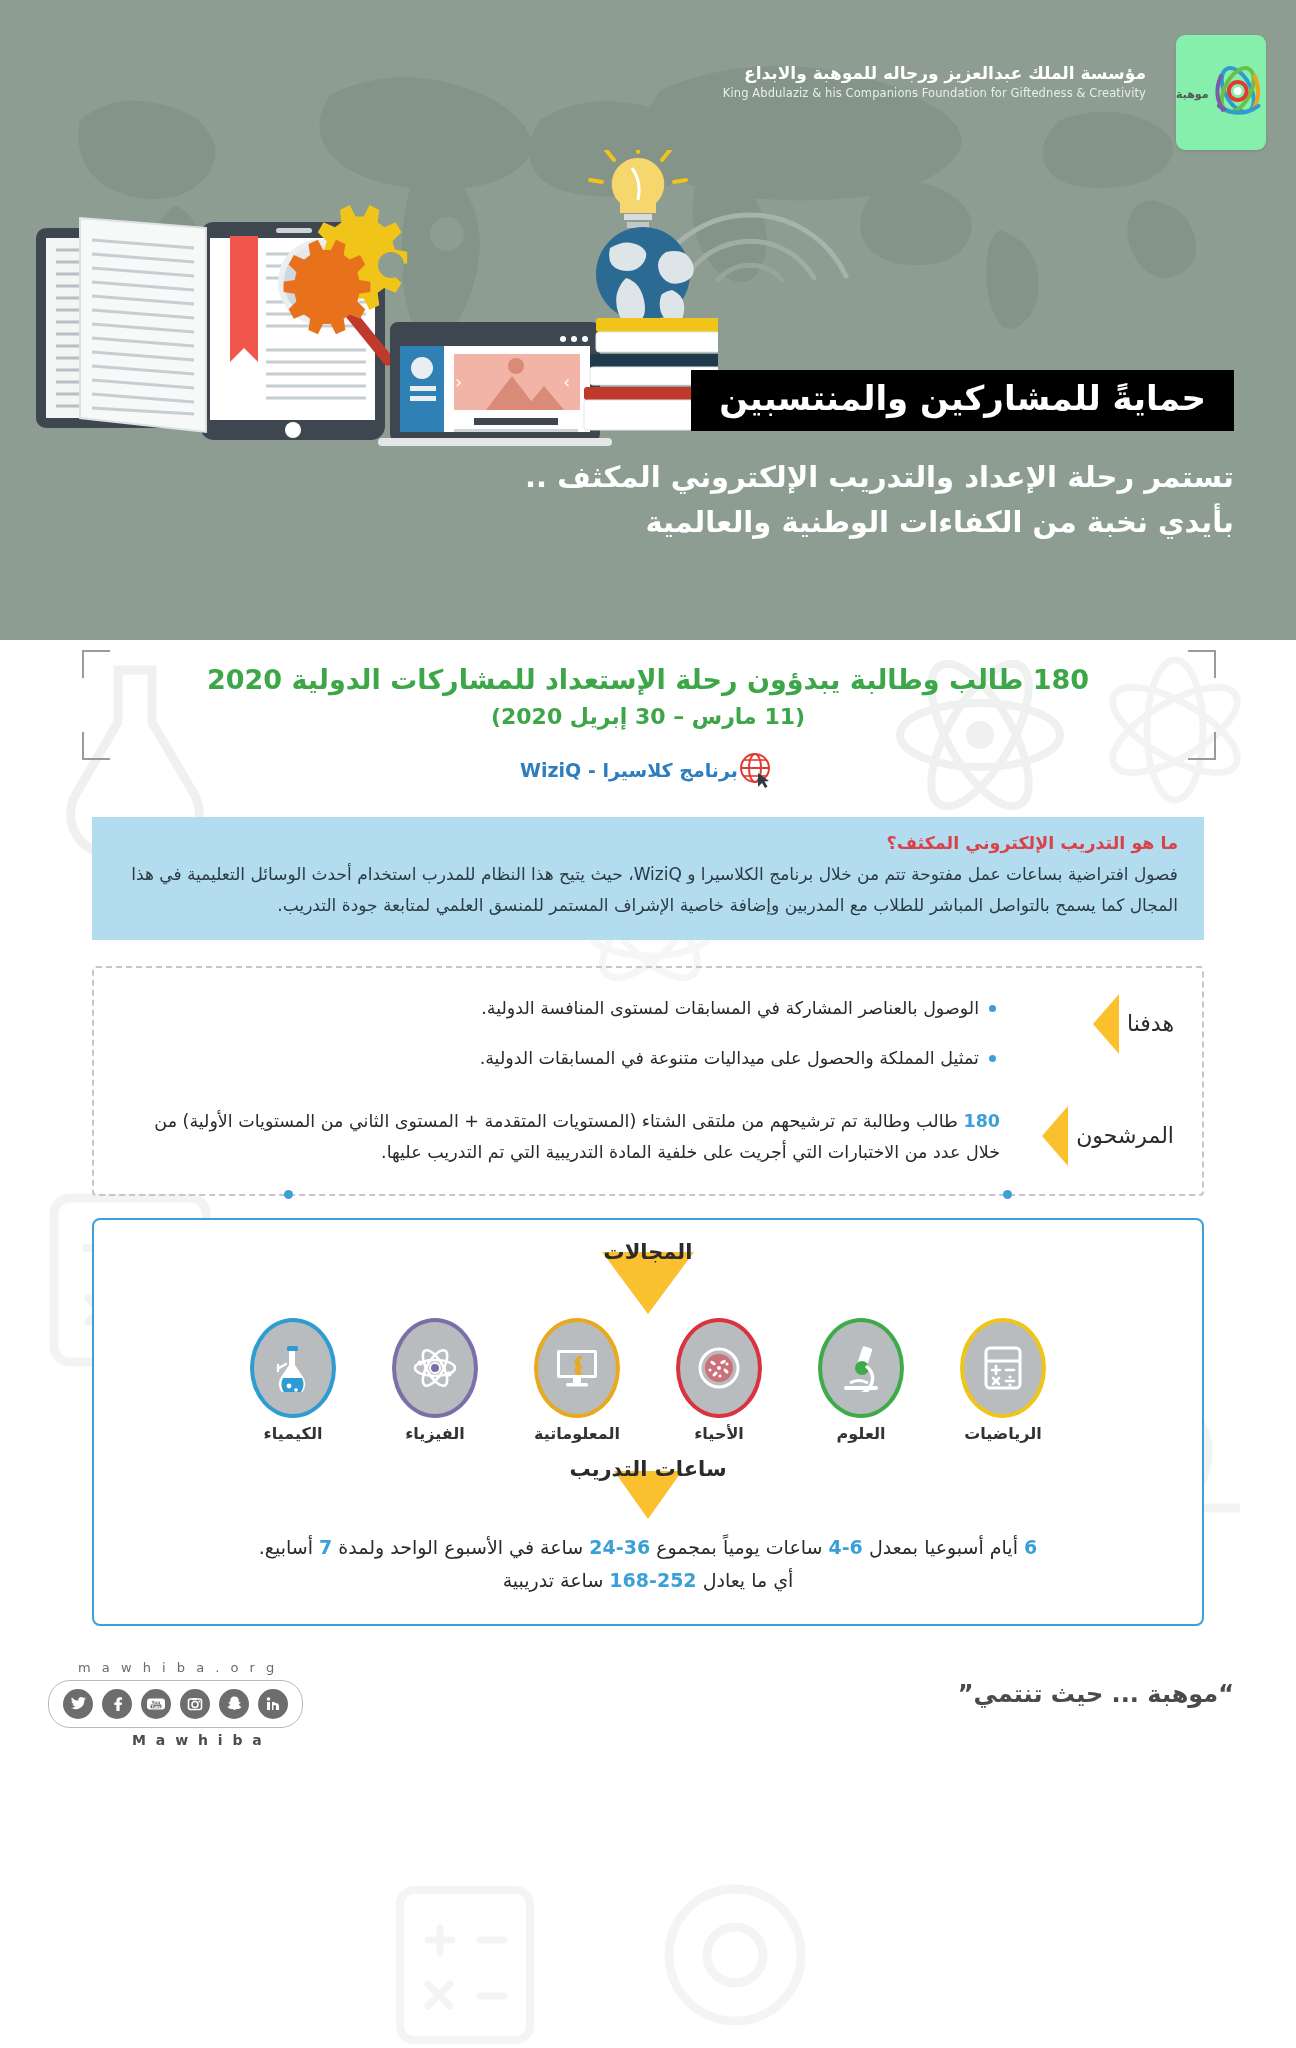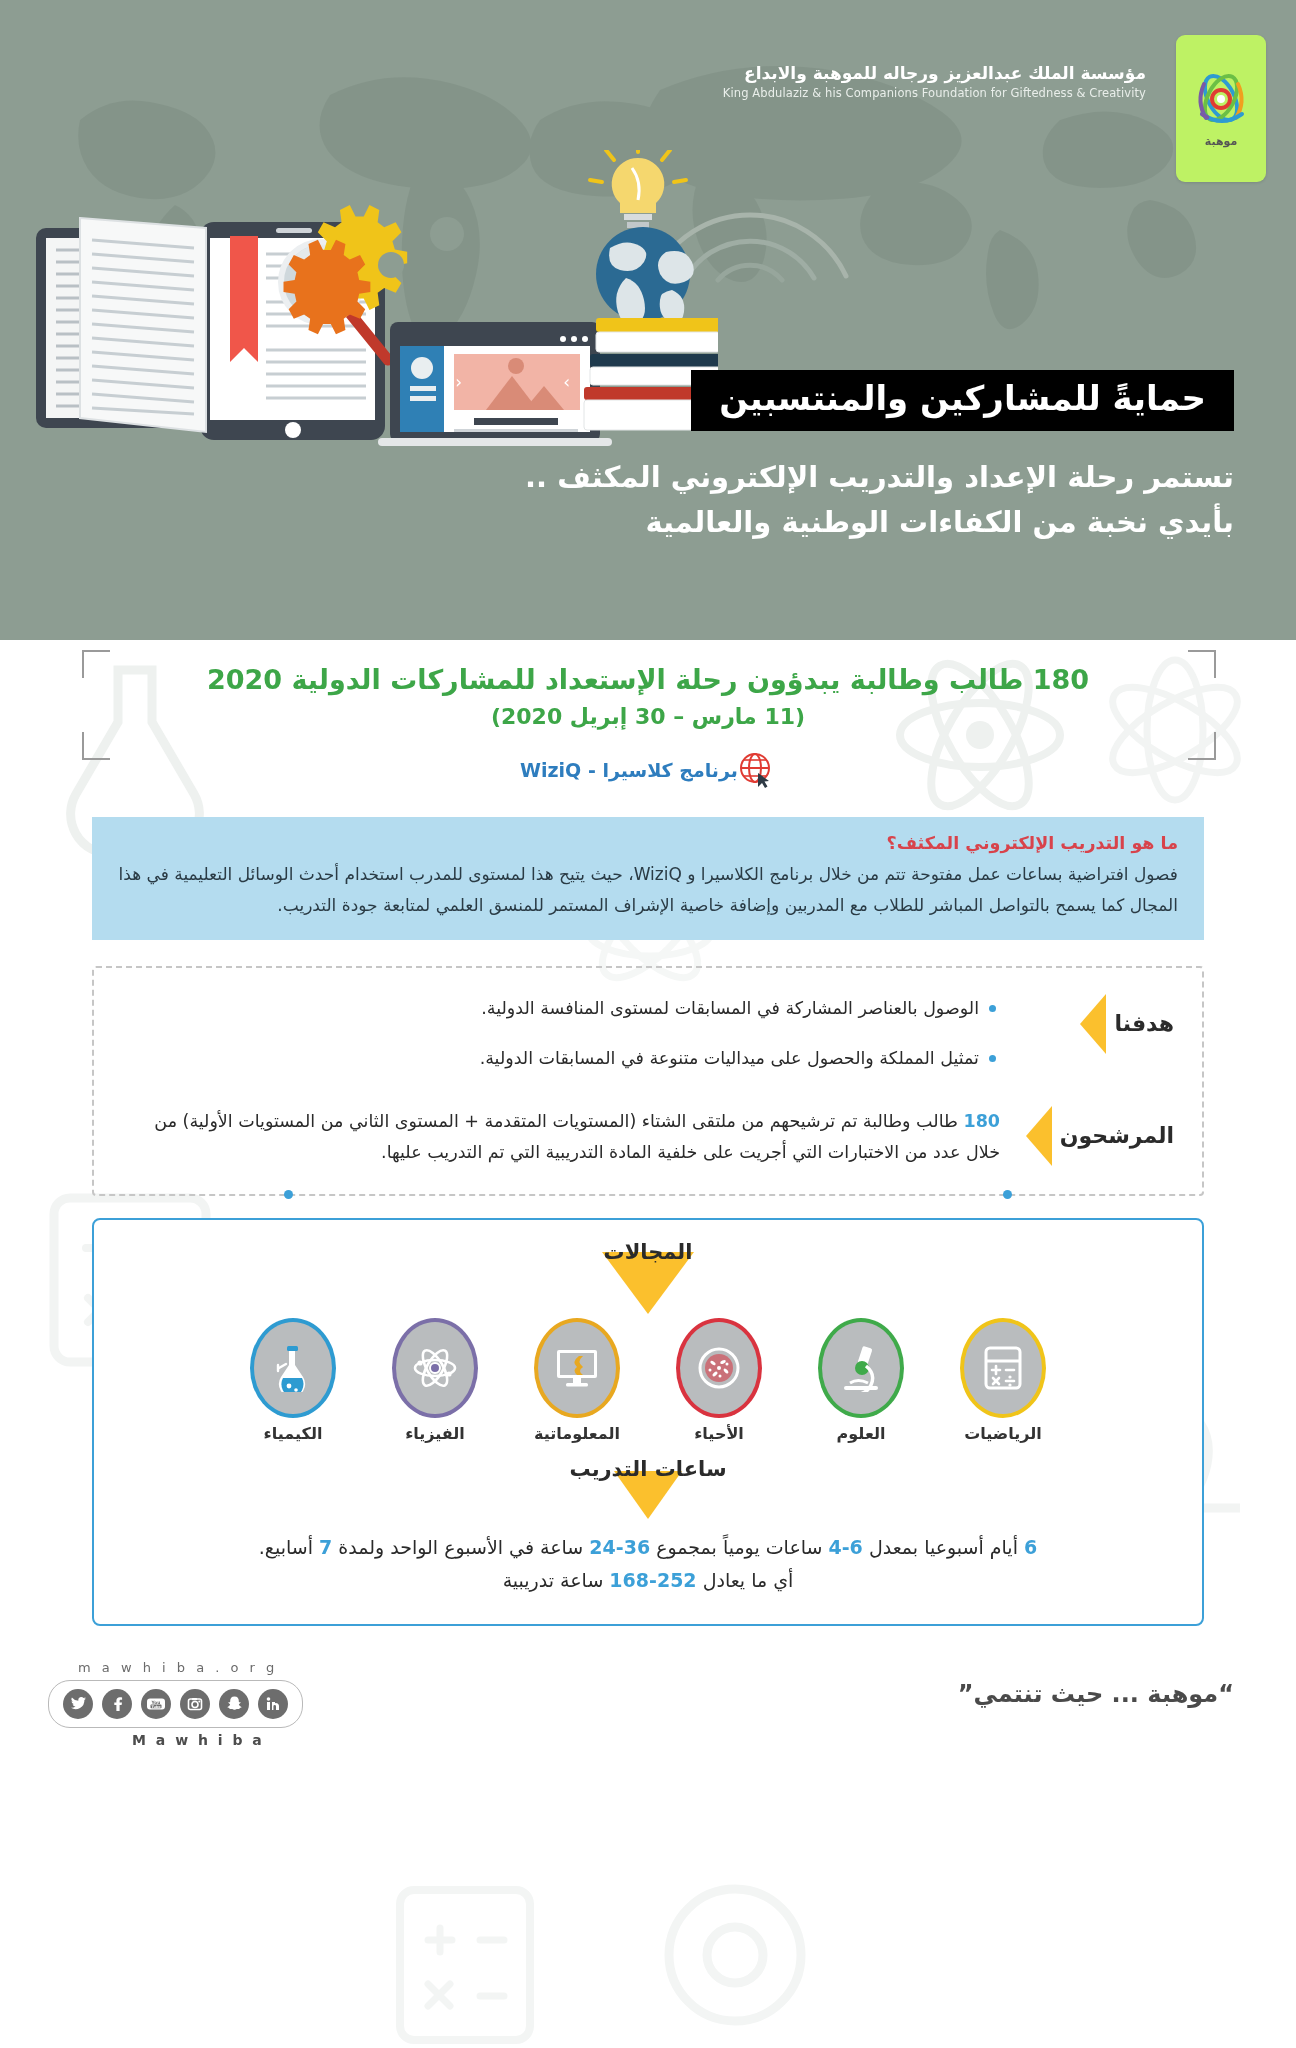--- a/index.html
+++ b/index.html
@@ -31,23 +31,23 @@
   .brand-ar {
     color:#ffffff; font-size:17px; font-weight:bold; letter-spacing:.2px;
     white-space:nowrap; line-height:1.3;
   }
   .brand-en {
     color:#e9eeea; font-size:11.5px; white-space:nowrap; margin-top:2px;
     letter-spacing:.1px; direction:ltr;
   }
   .logo-card {
     position:absolute; right:30px; top:35px;
-    width:90px; height:147px; border-radius:9px;
-    background:#bef264; z-index:7;
-    display:flex; flex-direction:column; align-items:center; justify-content:center;
+    width:90px; height:115px; border-radius:9px;
+    background:#86efac; z-index:7;
+    display:flex; flex-direction:row; align-items:center; justify-content:center;
     box-shadow:0 1px 3px rgba(0,0,0,.12);
   }
   .logo-card .logo-text {
     font-size:11px; color:#555; font-weight:bold; margin-top:3px;
   }
 
   
   .illus { position:absolute; left:18px; top:150px; width:700px; height:300px; z-index:3;}
   .wifi-arcs { position:absolute; left:640px; top:180px; width:220px; height:110px; z-index:2; }
 
@@ -108,21 +108,21 @@
   .dot-l, .dot-r { position:absolute; bottom:-5px; width:9px; height:9px; border-radius:50%; background:#3ca0d8; }
   .dot-l { left:190px; }
   .dot-r { right:190px; }
 
   .arrow-row { display:flex; align-items:flex-start; justify-content:flex-start; }
   .arrow-label {
     display:flex; align-items:center; gap:0;
     flex:0 0 auto; width:180px; justify-content:flex-start;
   }
   .arrow-label .lbl {
-    font-size:22px; font-weight:bold; color:#2b2b2b; white-space:nowrap; padding-right:6px;
+    font-size:22px; font-weight:normal; color:#2b2b2b; white-space:nowrap; padding-right:6px;
   }
   .left-arrow {
     width:0; height:0;
     border-top:30px solid transparent;
     border-bottom:30px solid transparent;
     border-right:26px solid #fbc02d;
     margin-right:8px;
   }
   .bullets { flex:1 1 auto; padding-right:4px; }
   .bullet-item {
@@ -476,21 +476,21 @@
         <line x1="5.5" y1="9" x2="28.5" y2="9" stroke="#e03b33" stroke-width="1.6"></line>
         <line x1="5.5" y1="25" x2="28.5" y2="25" stroke="#e03b33" stroke-width="1.6"></line>
         <path d="M20 22 L20 36 L24 32 L27 37 L29.5 35.5 L26.5 30.5 L31 30 Z" fill="#2e3a45"></path>
       </svg>
       <span class="wiziq-text">برنامج كلاسيرا - WiziQ</span>
     </div>
   </div>
 
   <div class="blue-box">
     <div class="blue-q">ما هو التدريب الإلكتروني المكثف؟</div>
-    <div class="blue-body">فصول افتراضية بساعات عمل مفتوحة تتم من خلال برنامج الكلاسيرا و WiziQ، حيث يتيح هذا لمستوى للمدرب استخدام أحدث الوسائل التعليمية في هذا المجال كما يسمح بالتواصل المباشر للطلاب مع المدربين وإضافة خاصية الإشراف المستمر للمنسق العلمي لمتابعة جودة التدريب.</div>
+    <div class="blue-body">فصول افتراضية بساعات عمل مفتوحة تتم من خلال برنامج الكلاسيرا و WiziQ، حيث يتيح هذا النظام للمدرب استخدام أحدث الوسائل التعليمية في هذا المجال كما يسمح بالتواصل المباشر للطلاب مع المدربين وإضافة خاصية الإشراف المستمر للمنسق العلمي لمتابعة جودة التدريب.</div>
   </div>
 
   <div class="dashed-box">
     <div class="dot-l"></div>
     <div class="dot-r"></div>
 
     <div class="arrow-row">
       <div class="arrow-label">
         <span class="lbl">هدفنا</span>
         <span class="left-arrow"></span>

